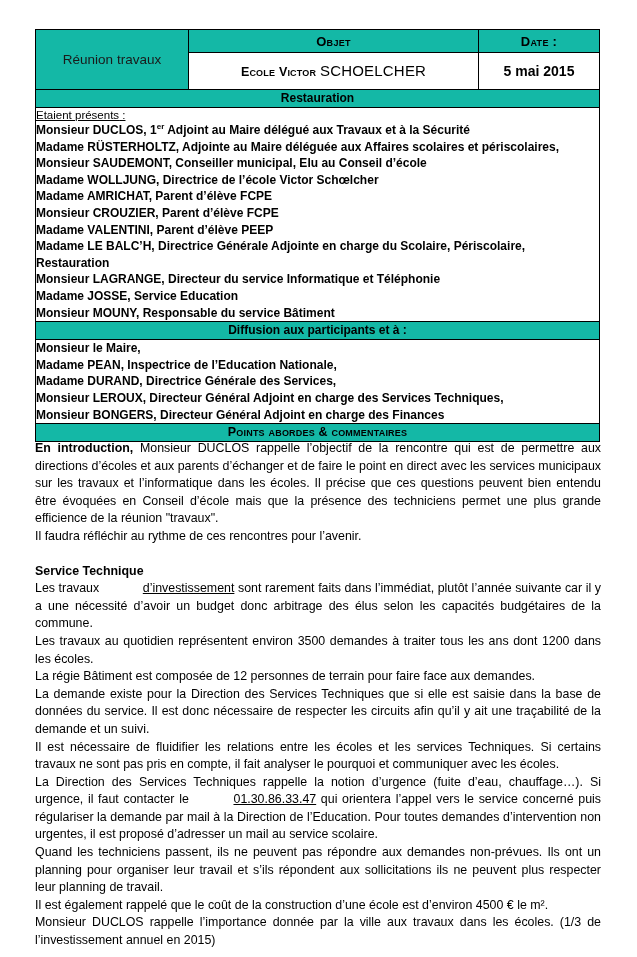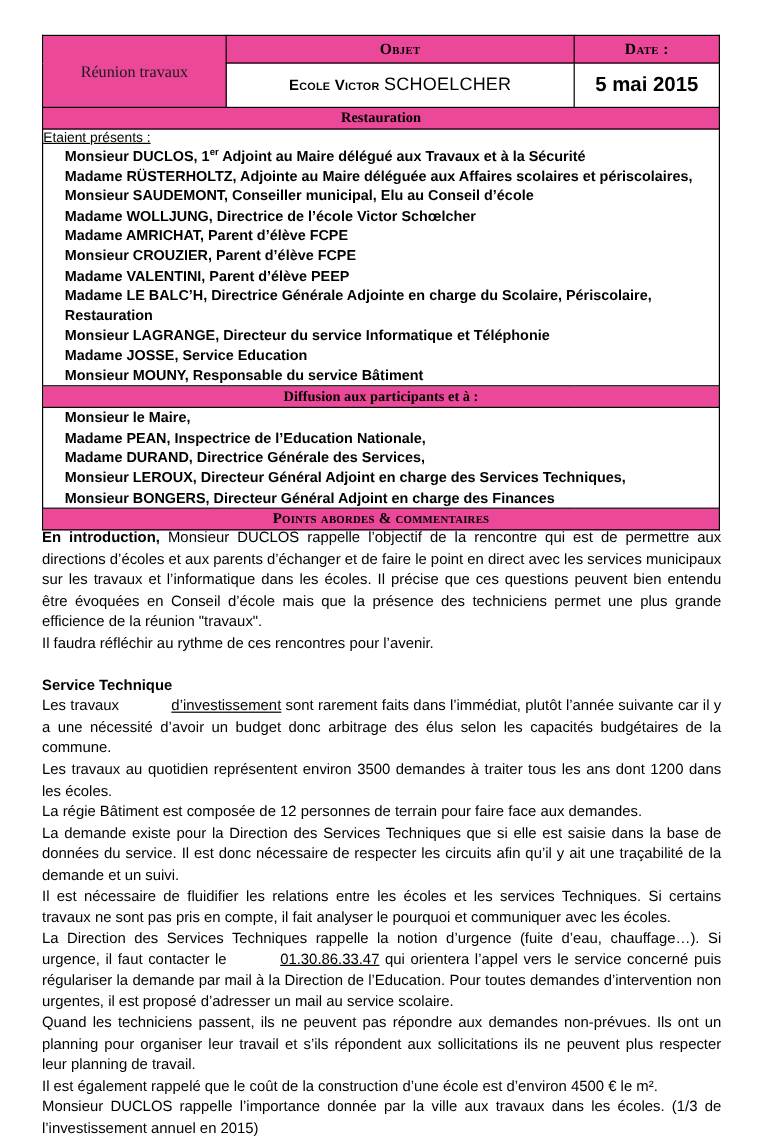--- a/index.html
+++ b/index.html
@@ -32,22 +32,21 @@
     border-collapse: collapse;
     width: 565px;
     table-layout: fixed;
   }
   table.hdr td {
     border: 1px solid #000;
     padding: 0;
     vertical-align: middle;
   }
   .gray {
-    background: #ec4899;
-    font-family: Liberation Serif, serif;
+    background: #14b8a6;
   }
   .cell-reunion {
     width: 152px;
     text-align: center;
     font-size: 13.5px;
     color: #1a1a1a;
     padding: 2px 4px;
   }
   .cell-objet {
     text-align: center;
@@ -80,21 +79,21 @@
   }
   .ecole-big {
     font-weight: normal;
     font-size: 15px;
     letter-spacing: 0.2px;
   }
   .cell-date-v {
     text-align: center;
     height: 36px;
     font-weight: bold;
-    font-size: 17px;
+    font-size: 14px;
     padding-top: 12px;
     padding-bottom: 4px;
   }
   .band {
     text-align: center;
     font-weight: bold;
     font-size: 12px;
     height: 17px;
     line-height: 17px;
   }
@@ -114,21 +113,20 @@
     white-space: nowrap;
   }
   .lead-tail {
     text-decoration: none;
   }
   .pers {
     font-weight: bold;
     font-size: 12px;
     line-height: 16.6px;
     white-space: nowrap;
-    padding-left: 18px;
   }
   .pers sup {
     font-size: 8px;
     vertical-align: super;
     line-height: 0;
   }
 
   
   .body-wrap {
     position: absolute;

